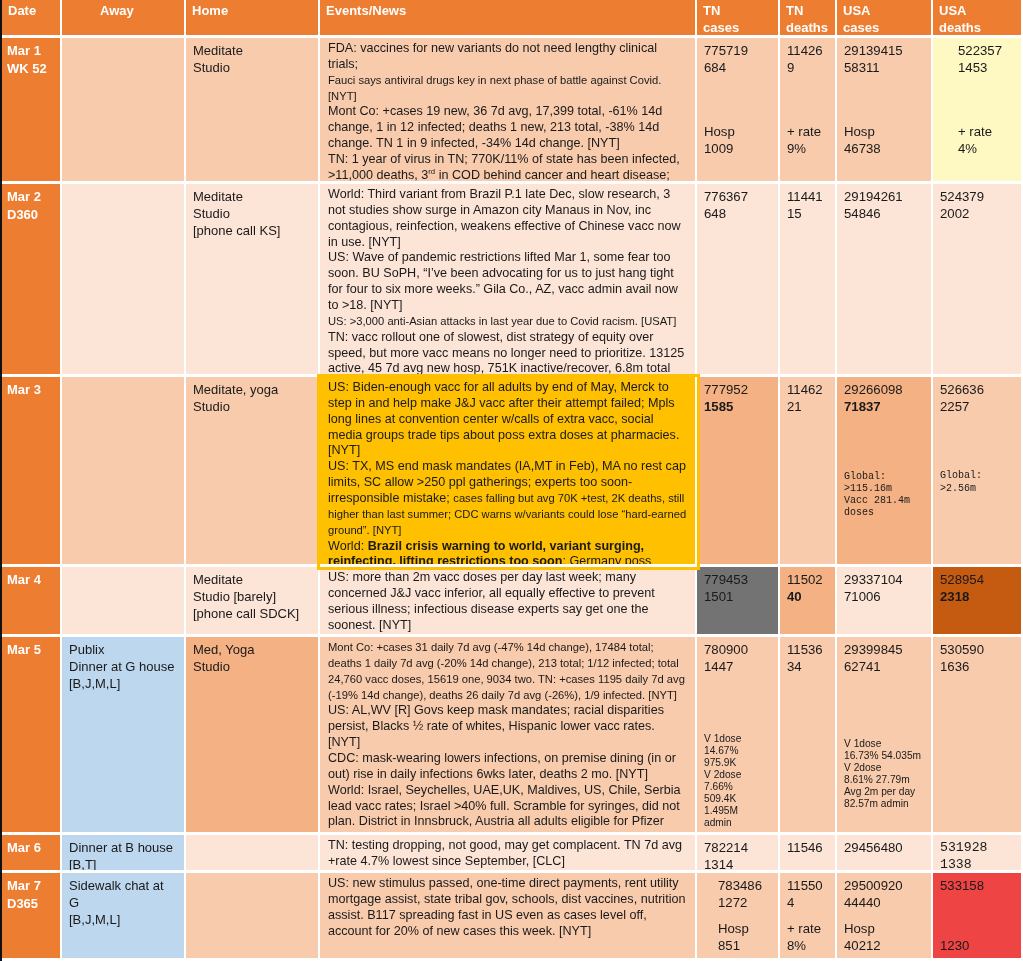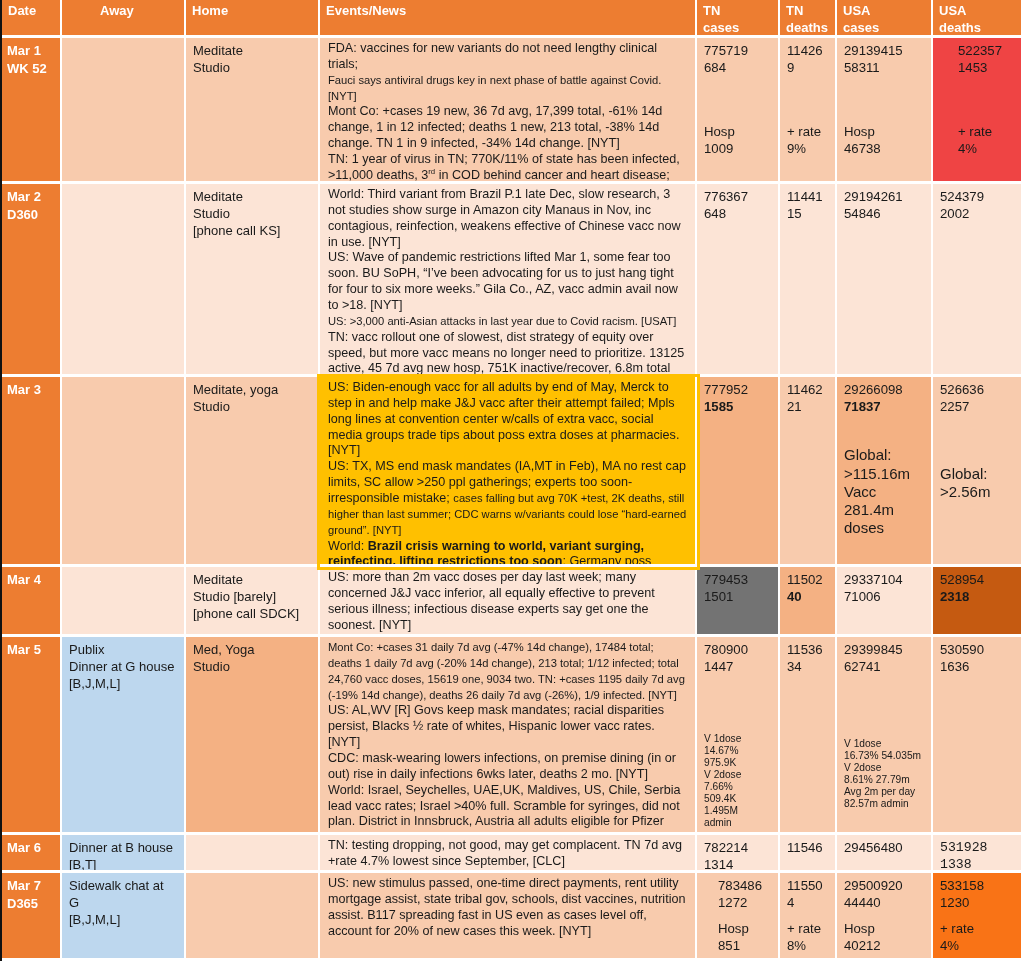--- a/index.html
+++ b/index.html
@@ -16,21 +16,21 @@
   .events{font-size:12.6px;line-height:1.26;padding:3px 8px 14px 8px;}
   .events .para{margin:0;}
   .b{font-weight:bold;}
   .mid{font-size:11.2px;}
   .small{font-size:10.2px;line-height:1.2;}
   sup{font-size:0.62em;line-height:0;}
   .nums{display:flex;flex-direction:column;font-size:13.2px;line-height:1.3;padding:4px 3px 3px 7px;}
   .nums .line{flex:0 0 auto;}
   .nums .sp{flex-grow:1;}
   .nums .small{font-size:10.2px;line-height:1.18;}
-  .nums .mid{font-size:15px;line-height:1.22;}
+  .nums .mid{font-size:10px;line-height:1.22;font-family:Liberation Mono, monospace;}
   .gold{box-shadow:0 0 0 3px #FFC000;z-index:3;}
 </style>
 </head>
 <body>
 
 <div class="frame">
   <div class="tbl" id="grid">
       <div class="cell hdr" style="background: rgb(237, 125, 49);">Date</div>
       <div class="cell hdr" style="background: rgb(237, 125, 49); padding-left: 38px;">Away</div>
       <div class="cell hdr" style="background: rgb(237, 125, 49);">Home</div>
@@ -71,21 +71,21 @@
         <div class="sp" style="flex-grow: 0.45;"></div>
       </div>
       <div class="cell nums" style="background: rgb(248, 203, 173);">
         <div class="line">29139415</div>
         <div class="line">58311</div>
         <div class="sp" style="flex-grow: 1;"></div>
         <div class="line">Hosp</div>
         <div class="line">46738</div>
         <div class="sp" style="flex-grow: 0.45;"></div>
       </div>
-      <div class="cell nums" style="background: #ef4444; padding-left: 25px;">
+      <div class="cell nums" style="background: #fef9c3; padding-left: 25px;">
         <div class="line">522357</div>
         <div class="line">1453</div>
         <div class="sp" style="flex-grow: 1;"></div>
         <div class="line">+ rate</div>
         <div class="line">4%</div>
         <div class="sp" style="flex-grow: 0.45;"></div>
       </div>
       <div class="cell datec" style="background: rgb(237, 125, 49);">Mar 2
 D360</div>
       <div class="cell txt" style="background: rgb(252, 228, 214);"></div>
@@ -267,21 +267,21 @@
         <div class="sp" style="flex-grow: 0.1;"></div>
       </div>
       <div class="cell nums" style="background: rgb(248, 203, 173);">
         <div class="line">29500920</div>
         <div class="line">44440</div>
         <div class="sp" style="flex-grow: 1;"></div>
         <div class="line">Hosp</div>
         <div class="line">40212</div>
         <div class="sp" style="flex-grow: 0.1;"></div>
       </div>
-      <div class="cell nums" style="background: #f97316;">
+      <div class="cell nums" style="background: #ef4444; gap: 43px;">
         <div class="line">533158</div>
         <div class="line">1230</div>
         <div class="sp" style="flex-grow: 1;"></div>
         <div class="line">+ rate</div>
         <div class="line">4%</div>
         <div class="sp" style="flex-grow: 0.1;"></div>
       </div>
     </div>
 </div>
 

